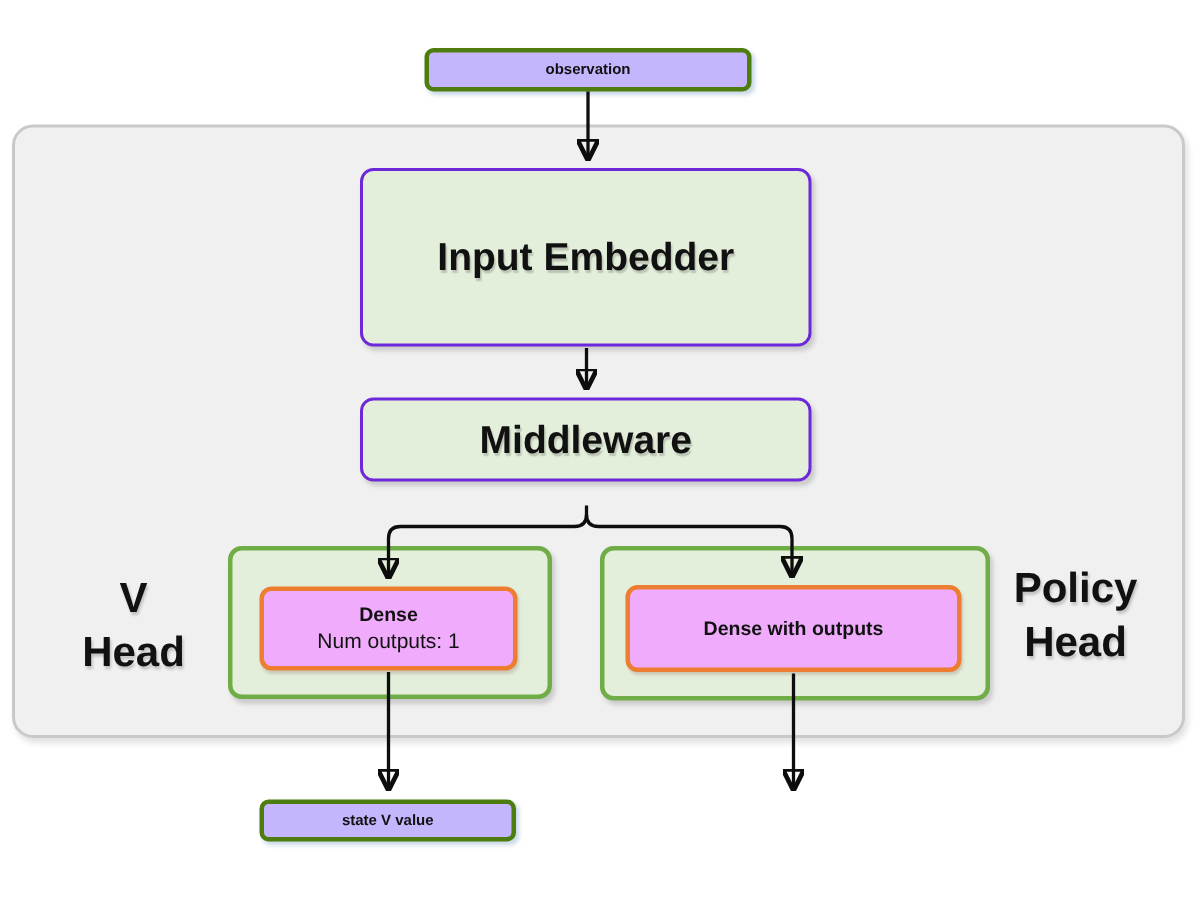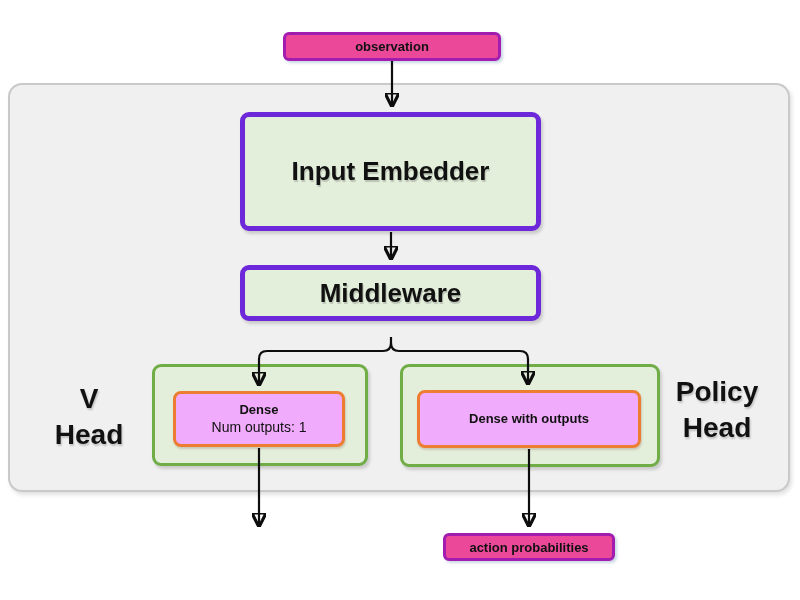--- a/index.html
+++ b/index.html
@@ -10,26 +10,26 @@
   .container-bg{
     position:absolute;left:8px;top:83px;width:778px;height:405px;
     background:#f0f0f1;border:2px solid #c9c9c9;border-radius:14px;
     box-shadow:2px 3px 4px rgba(0,0,0,0.12);
   }
   .node{
     position:absolute;display:flex;align-items:center;justify-content:center;
     box-sizing:border-box;text-align:center;
   }
   .blue-node{
-    background:#ec4899;border:3px solid #a21caf;border-radius:6px;
-    font-weight:bold;font-size:13px;
+    background:#c4b5fd;border:3px solid #4d7c0f;border-radius:6px;
+    font-weight:bold;font-size:10px;
     box-shadow:2px 2px 3px rgba(100,140,180,0.35);
   }
   .green-node{
-    background:#e3efdb;border:5px solid #6d28d9;border-radius:9px;
+    background:#e3efdb;border:2px solid #6d28d9;border-radius:9px;
     font-weight:bold;font-size:26px;
     box-shadow:2px 3px 3px rgba(120,120,120,0.30);
     text-shadow:1px 2px 1px rgba(0,0,0,0.18);
   }
   .green-frame{
     position:absolute;box-sizing:border-box;
     background:#e3efdb;border:3px solid #70ad47;border-radius:9px;
     box-shadow:2px 3px 3px rgba(120,120,120,0.30);
   }
   .orange-node{
@@ -78,22 +78,22 @@
 
   <div class="head-label" style="left:660px;top:374px;width:114px;">
     <div>Policy</div>
     <div>Head</div>
   </div>
   <div class="green-frame" style="left:400px;top:364px;width:260px;height:103px;"></div>
   <div class="orange-node" style="left:417px;top:390px;width:224px;height:58px;">
     <div class="t1">Dense with outputs</div>
   </div>
 
-  <div class="node blue-node" style="left:443px;top:533px;width:172px;height:28px;">
-    <span>action probabilities</span>
+  <div class="node blue-node" style="left:173px;top:533px;width:171px;height:28px;">
+    <span>state V value</span>
   </div>
 
   <svg class="arrows" viewBox="0 0 800 600">
     <defs>
       <marker id="arrow" viewBox="0 0 10 10" refX="8.5" refY="5" markerWidth="6.5" markerHeight="6.5" orient="auto-start-reverse">
         <path d="M0,0 L10,5 L0,10 z" fill="#0d0d0d" stroke="none"></path>
       </marker>
     </defs>
     <path d="M392 61 V105" marker-end="url(#arrow)"></path>
     <path d="M391 232 V258" marker-end="url(#arrow)"></path>

